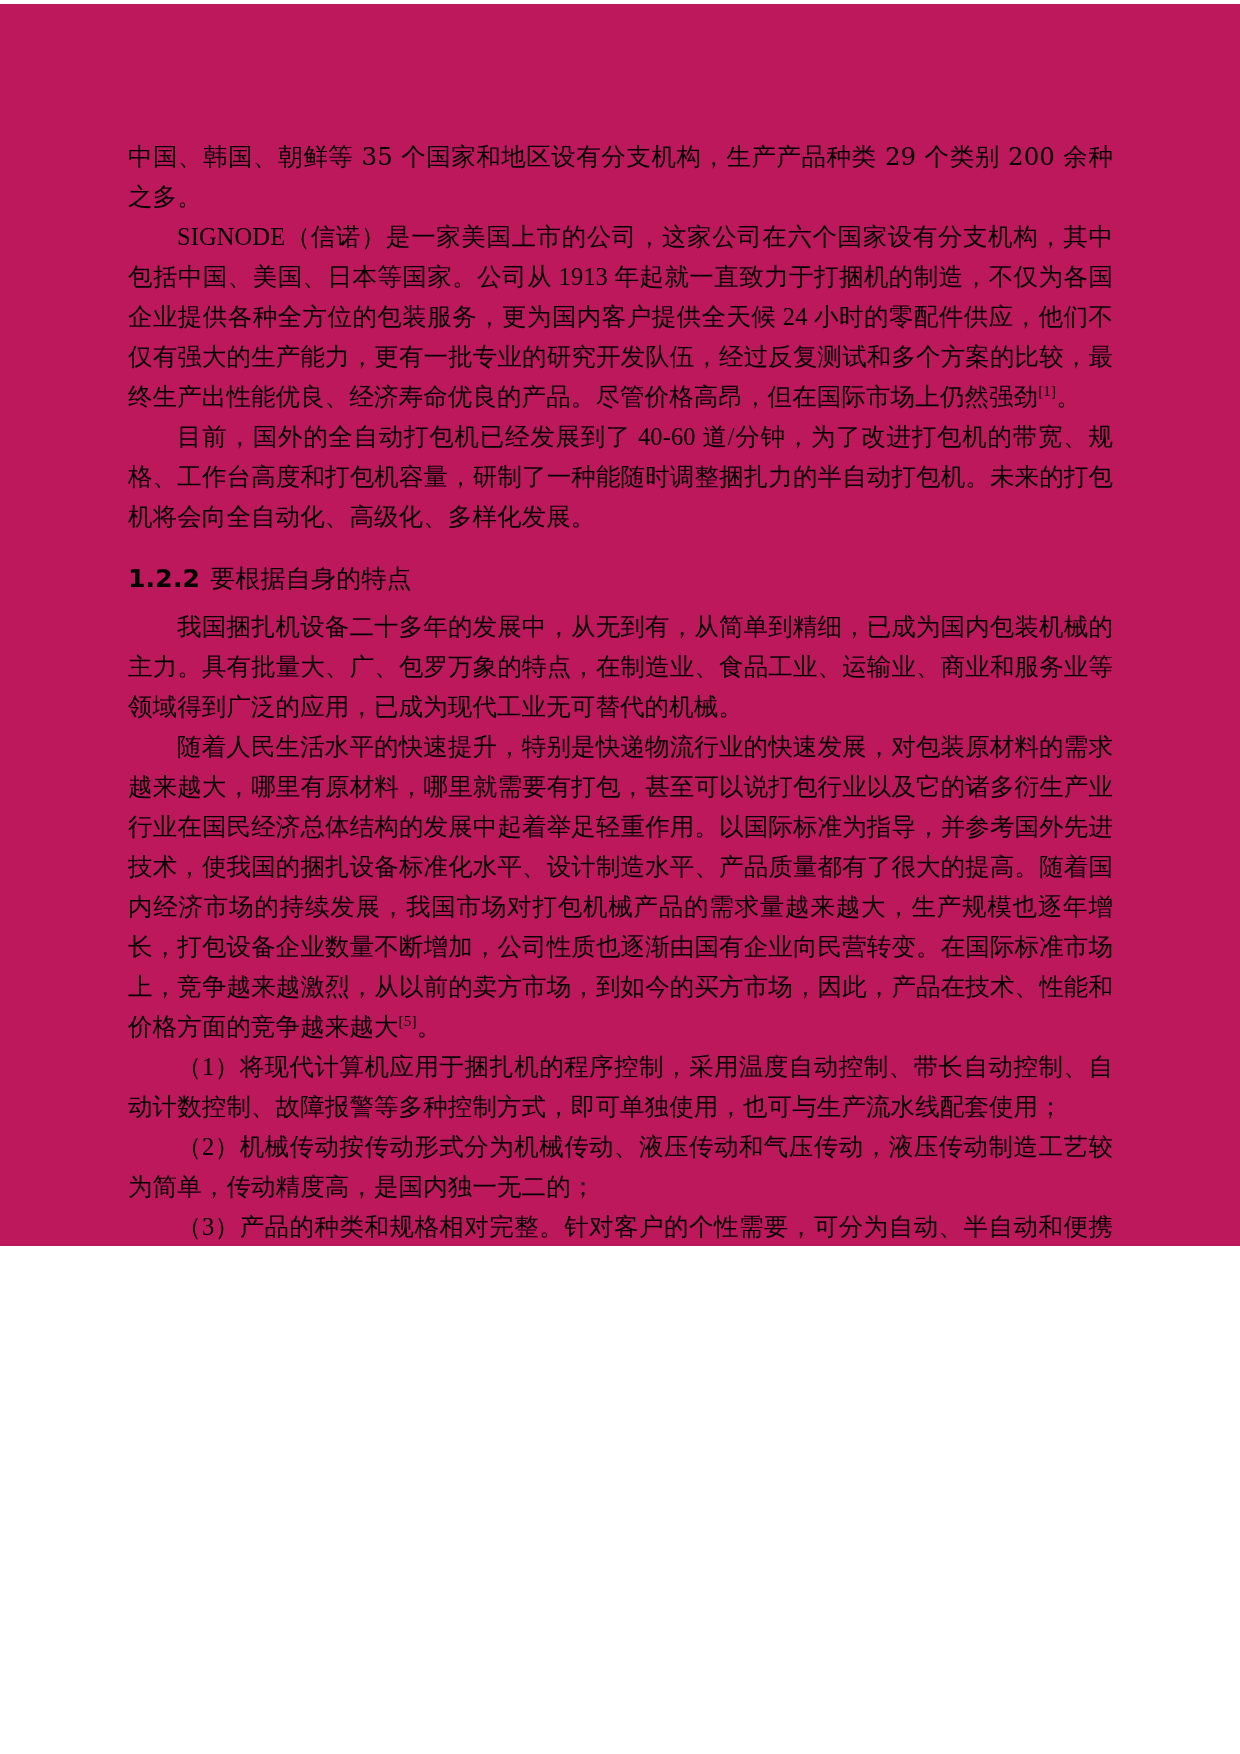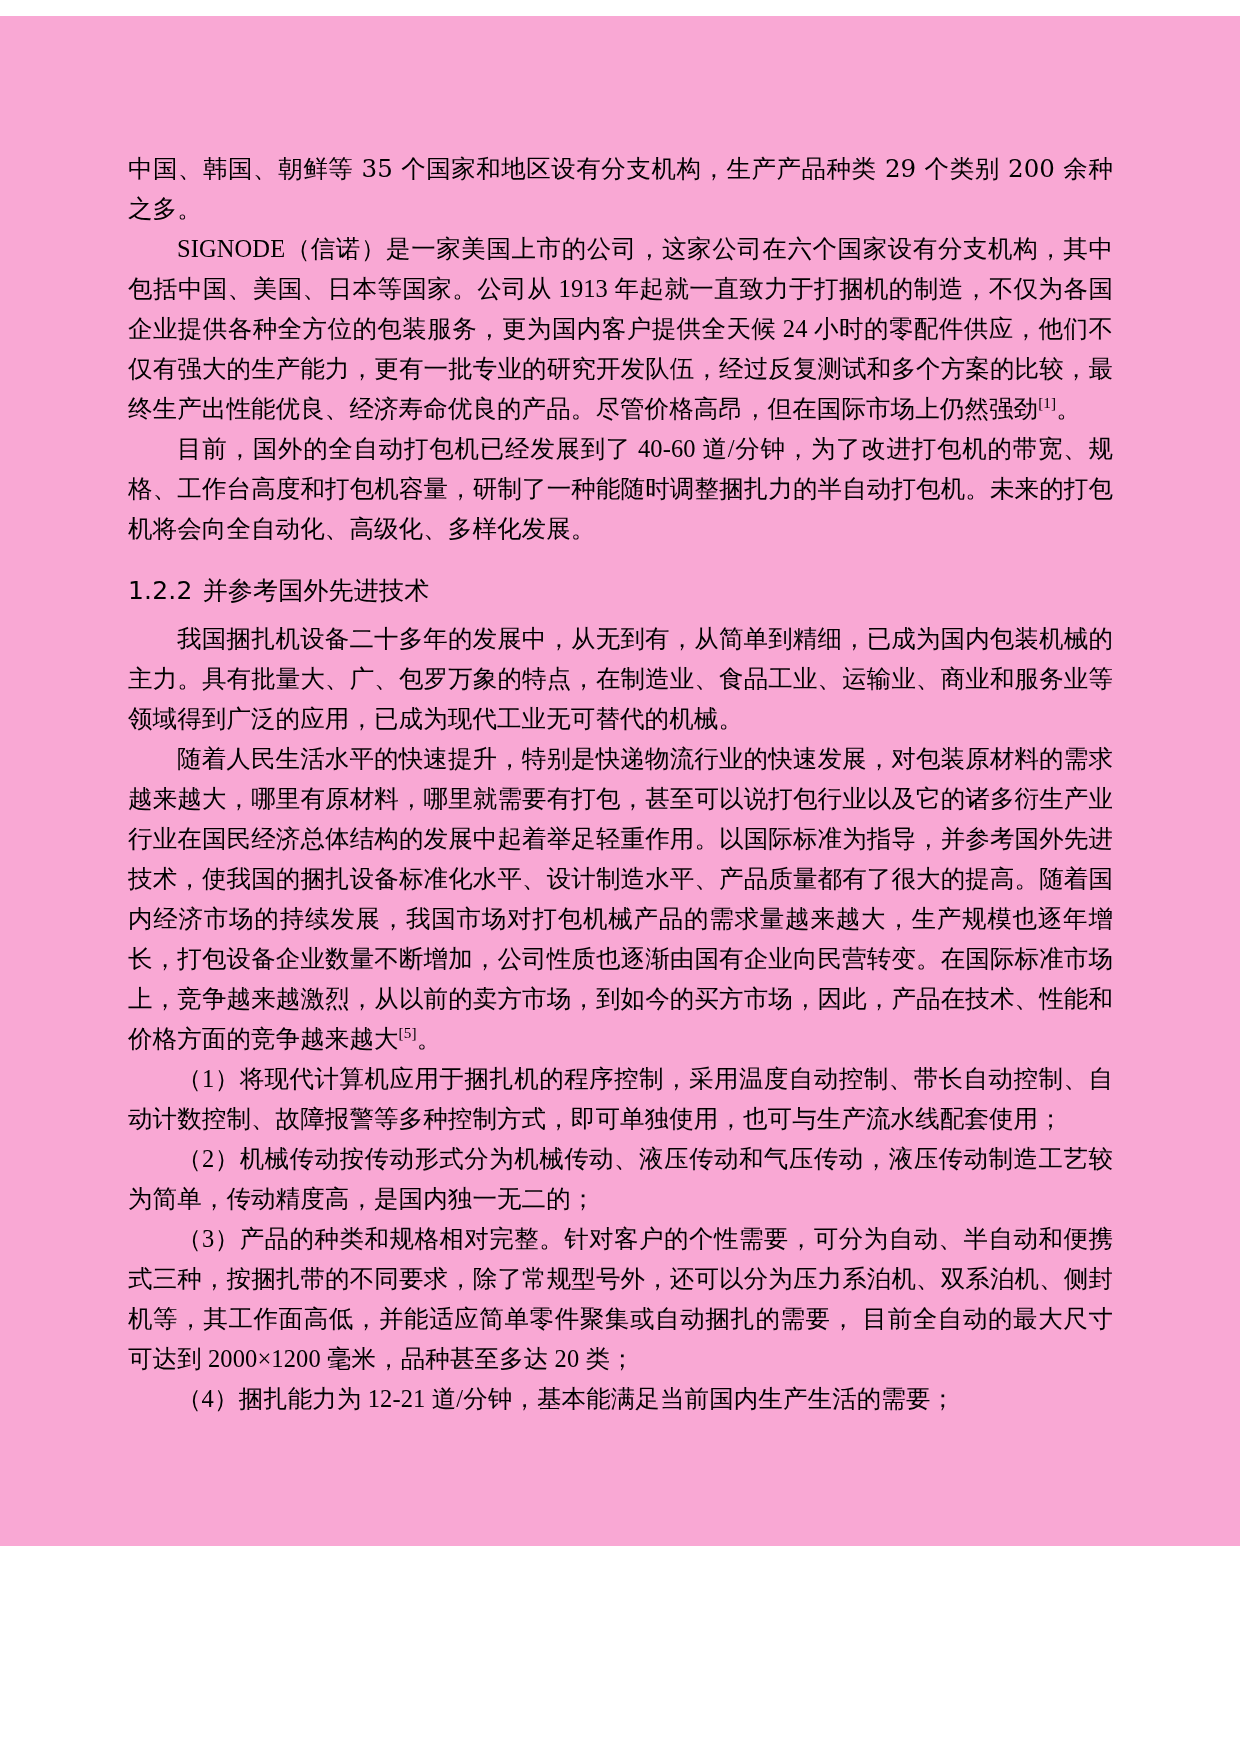--- a/index.html
+++ b/index.html
@@ -3,23 +3,23 @@
 <meta charset="utf-8">
 <style>
   html, body {
     margin: 0;
     padding: 0;
     background: #ffffff;
   }
   .page {
     position: relative;
     width: 1240px;
-    height: 1530px;
-    background: #f9a8d4;
-    margin: 16px auto;
+    height: 1242px;
+    background: #be185d;
+    margin: 4px auto;
     overflow: hidden;
     font-family: "DejaVu Serif", "Liberation Serif", serif;
     color: #000000;
   }
   .content {
     position: absolute;
     left: 128px;
     top: 133px;
     width: 985px;
   }
@@ -41,20 +41,21 @@
     margin: 22px 0 8px 0;
     font-family: "DejaVu Sans", "Liberation Sans", sans-serif;
     font-size: 25px;
     font-weight: normal;
     line-height: 40px;
     letter-spacing: 0.2px;
   }
   h2.heading .num {
     font-family: "DejaVu Sans", "Liberation Sans", sans-serif;
     margin-right: 10px;
+    font-weight: bold;
   }
   sup.ref {
     font-size: 0.62em;
     vertical-align: super;
     line-height: 0;
   }
   .footer {
     position: absolute;
     left: 0;
     top: 1600px;
@@ -70,21 +71,21 @@
 
 <div class="page">
   <div class="content">
 
     <p class="para">中国、韩国、朝鲜等 35 个国家和地区设有分支机构，生产产品种类 29 个类别 200 余种之多。</p>
 
     <p class="para indent"><span>SIGNODE（信诺）是一家美国上市的公司，这家公司在六个国家设有分支机构，其中包括中国、美国、日本等国家。公司从 1913 年起就一直致力于打捆机的制造，不仅为各国企业提供各种全方位的包装服务，更为国内客户提供全天候 24 小时的零配件供应，他们不仅有强大的生产能力，更有一批专业的研究开发队伍，经过反复测试和多个方案的比较，最终生产出性能优良、经济寿命优良的产品。尽管价格高昂，但在国际市场上仍然强劲</span><sup class="ref">[1]</sup><span>。</span></p>
 
     <p class="para indent">目前，国外的全自动打包机已经发展到了 40-60 道/分钟，为了改进打包机的带宽、规格、工作台高度和打包机容量，研制了一种能随时调整捆扎力的半自动打包机。未来的打包机将会向全自动化、高级化、多样化发展。</p>
 
-    <h2 class="heading"><span class="num">1.2.2</span><span>并参考国外先进技术</span></h2>
+    <h2 class="heading"><span class="num">1.2.2</span><span>要根据自身的特点</span></h2>
 
     <p class="para indent">我国捆扎机设备二十多年的发展中，从无到有，从简单到精细，已成为国内包装机械的主力。具有批量大、广、包罗万象的特点，在制造业、食品工业、运输业、商业和服务业等领域得到广泛的应用，已成为现代工业无可替代的机械。</p>
 
     <p class="para indent"><span>随着人民生活水平的快速提升，特别是快递物流行业的快速发展，对包装原材料的需求越来越大，哪里有原材料，哪里就需要有打包，甚至可以说打包行业以及它的诸多衍生产业行业在国民经济总体结构的发展中起着举足轻重作用。以国际标准为指导，并参考国外先进技术，使我国的捆扎设备标准化水平、设计制造水平、产品质量都有了很大的提高。随着国内经济市场的持续发展，我国市场对打包机械产品的需求量越来越大，生产规模也逐年增长，打包设备企业数量不断增加，公司性质也逐渐由国有企业向民营转变。在国际标准市场上，竞争越来越激烈，从以前的卖方市场，到如今的买方市场，因此，产品在技术、性能和价格方面的竞争越来越大</span><sup class="ref">[5]</sup><span>。</span></p>
 
 
 
     <p class="para indent">（1）将现代计算机应用于捆扎机的程序控制，采用温度自动控制、带长自动控制、自动计数控制、故障报警等多种控制方式，即可单独使用，也可与生产流水线配套使用；</p>
 
     <p class="para indent">（2）机械传动按传动形式分为机械传动、液压传动和气压传动，液压传动制造工艺较为简单，传动精度高，是国内独一无二的；</p>

